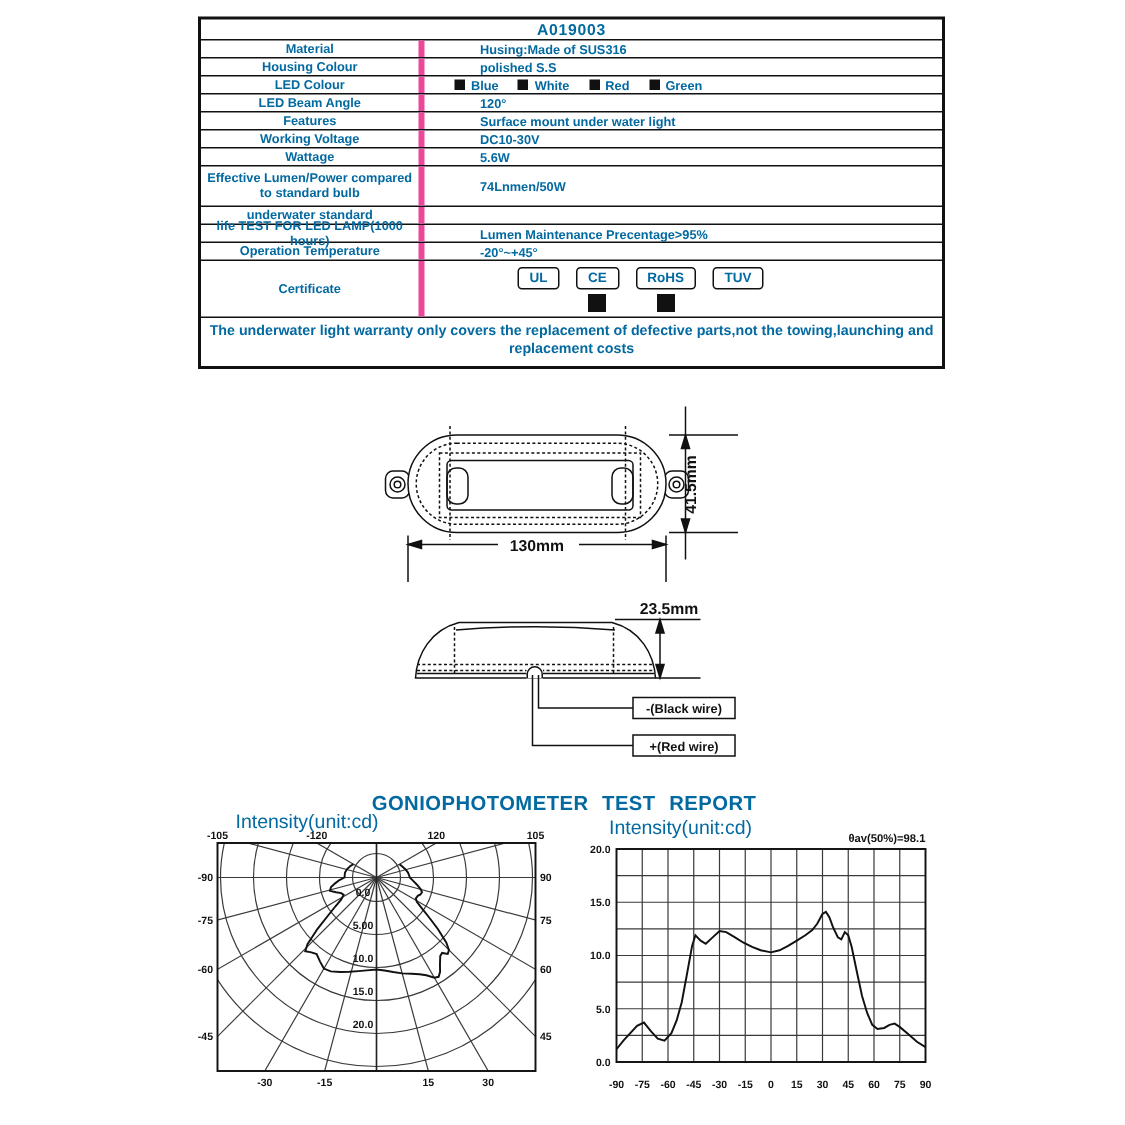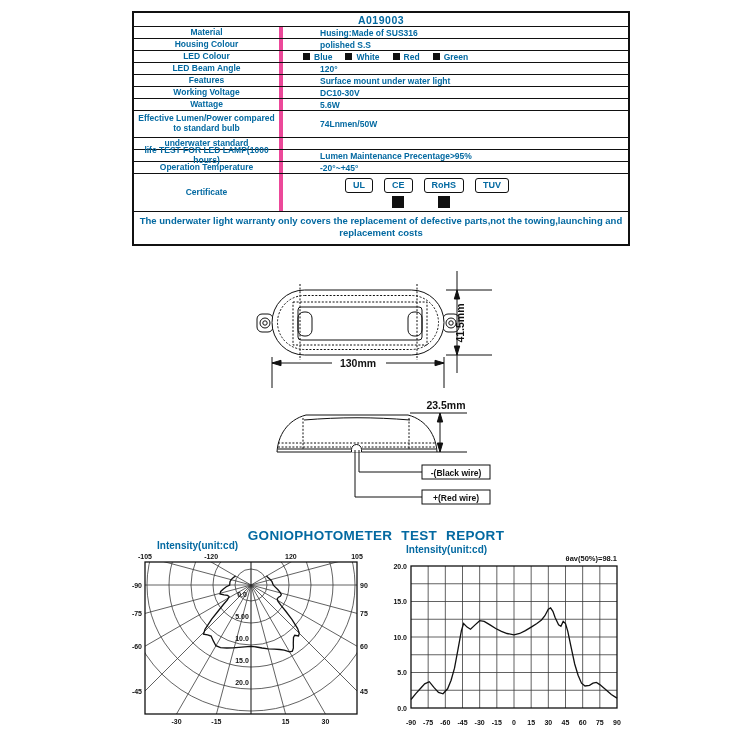--- a/index.html
+++ b/index.html
@@ -31,21 +31,21 @@
   .checked .cert-mark{visibility:visible;}
   .warranty{display:block;padding:3px 5px 4px 5px;font-size:9.5px;font-weight:700;line-height:1.3;}
 
   
   #draw-svg{position:absolute;left:230px;top:268px;}
   #polar-svg{position:absolute;left:118px;top:552px;}
   #line-svg{position:absolute;left:390px;top:552px;}
   svg text{font-family:"Liberation Sans",sans-serif;}
   .report-title{position:absolute;left:200px;top:528px;width:352px;text-align:center;
                 font-size:13.5px;font-weight:700;word-spacing:5px;letter-spacing:.3px;}
-  .ct{position:absolute;font-size:10px;font-weight:700;}
+  .ct{position:absolute;font-size:13px;font-weight:400;}
   .ct-left{left:157px;top:540px;}
   .ct-right{left:406px;top:544px;}
 </style>
 </head>
 <body>
 
 <div class="sheet">
 
   <div class="spec">
     <div class="trow thead">

